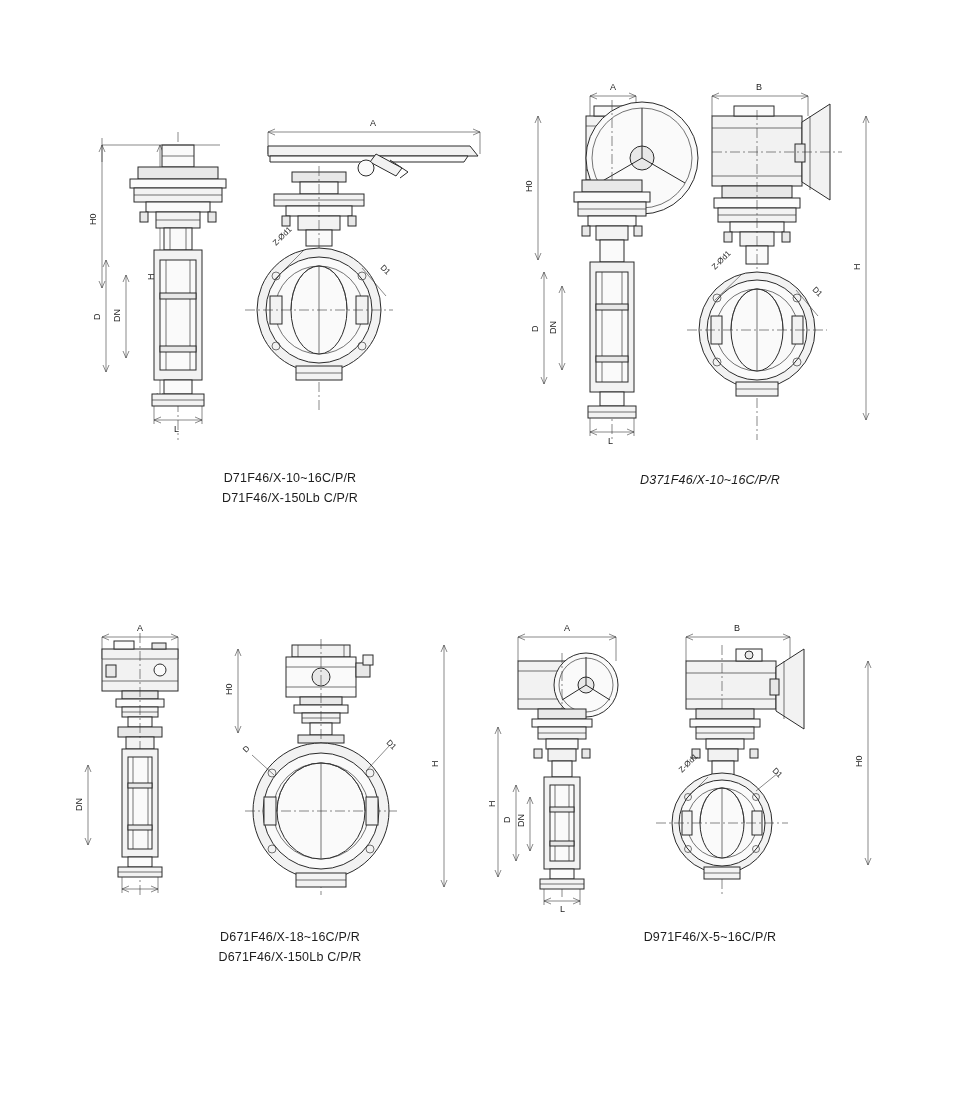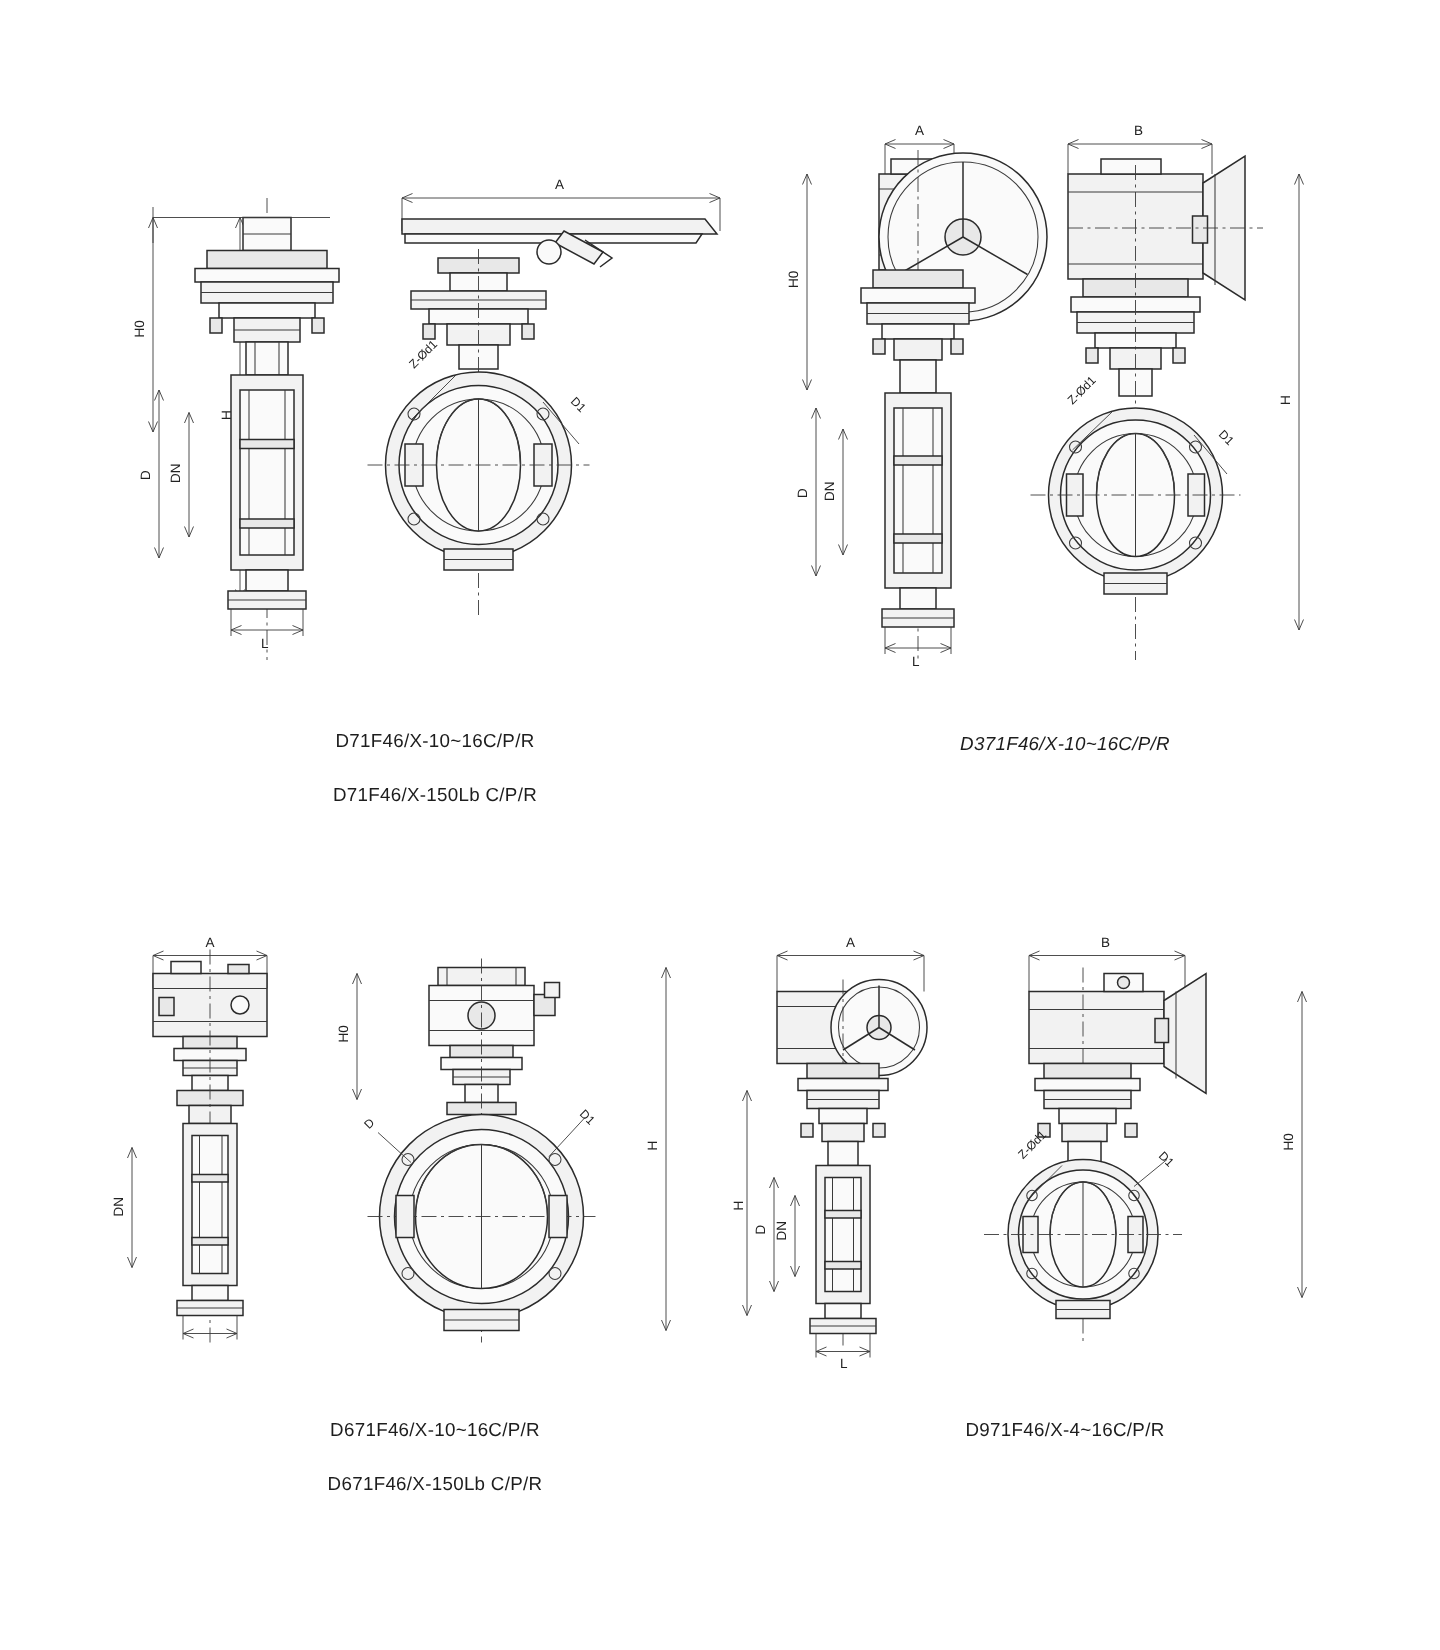--- a/index.html
+++ b/index.html
@@ -15,21 +15,21 @@
   .quad{position:absolute;}
   .caption{
     position:absolute;
     text-align:center;
     font-size:12.5px;
     line-height:20px;
     color:#1d1d1d;
     white-space:nowrap;
     letter-spacing:0.2px;
   }
-  .caption div{white-space:nowrap;margin-top:16px;}
+  .caption div{white-space:nowrap;}
   svg{display:block;overflow:visible;}
   .ln{stroke:#2b2b2b;stroke-width:1;fill:none;}
   .ln-thin{stroke:#3a3a3a;stroke-width:0.7;fill:none;}
   .ln-dim{stroke:#3a3a3a;stroke-width:0.6;fill:none;}
   .ln-ctr{stroke:#3a3a3a;stroke-width:0.6;fill:none;stroke-dasharray:10 3 2 3;}
   .fillgray{fill:#f2f2f2;stroke:#2b2b2b;stroke-width:1;}
   .filllight{fill:#fafafa;stroke:#2b2b2b;stroke-width:1;}
   .fillmid{fill:#e8e8e8;stroke:#2b2b2b;stroke-width:1;}
   .dimtxt{font-family:"Liberation Sans", sans-serif;font-size:9px;fill:#222;}
   .dimtxt-s{font-family:"Liberation Sans", sans-serif;font-size:8px;fill:#222;}
@@ -386,21 +386,21 @@
       <circle class="ln-thin" cx="310" cy="234" r="4"></circle>
 
       <line class="ln-dim" x1="214" y1="160" x2="192" y2="140"></line>
       <text class="dimtxt-s" x="186" y="138" transform="rotate(-45 186,138)">D</text>
 
       <line class="ln-dim" x1="306" y1="156" x2="330" y2="130"></line>
       <text class="dimtxt-s" x="326" y="128" transform="rotate(45 326,128)">D1</text>
 
     </svg>
     <div class="caption" style="left:80px;top:312px;width:300px;">
-      <div>D671F46/X-10~16C/P/R</div>
+      <div>D671F46/X-18~16C/P/R</div>
       <div>D671F46/X-150Lb C/P/R</div>
     </div>
   </div>
 
   <div class="quad" style="left:490px;top:615px;">
     <svg width="410" height="300" viewBox="0 0 410 300">
 
       <line class="ln-dim" x1="28" y1="22" x2="126" y2="22"></line>
       <path class="ln-dim" d="M35,19 L28,22 L35,25"></path>
       <path class="ln-dim" d="M119,19 L126,22 L119,25"></path>
@@ -513,17 +513,17 @@
       <circle class="ln-thin" cx="266" cy="234" r="3.5"></circle>
       <line class="ln-ctr" x1="166" y1="208" x2="298" y2="208"></line>
 
       <line class="ln-dim" x1="196" y1="184" x2="218" y2="162"></line>
       <text class="dimtxt-s" x="192" y="158" transform="rotate(-45 192,158)">Z-Ød1</text>
       <line class="ln-dim" x1="266" y1="176" x2="288" y2="158"></line>
       <text class="dimtxt-s" x="282" y="156" transform="rotate(45 282,156)">D1</text>
 
     </svg>
     <div class="caption" style="left:60px;top:312px;width:320px;">
-      <div>D971F46/X-4~16C/P/R</div>
+      <div>D971F46/X-5~16C/P/R</div>
     </div>
   </div>
 
 </div>
 
 </body></html>

